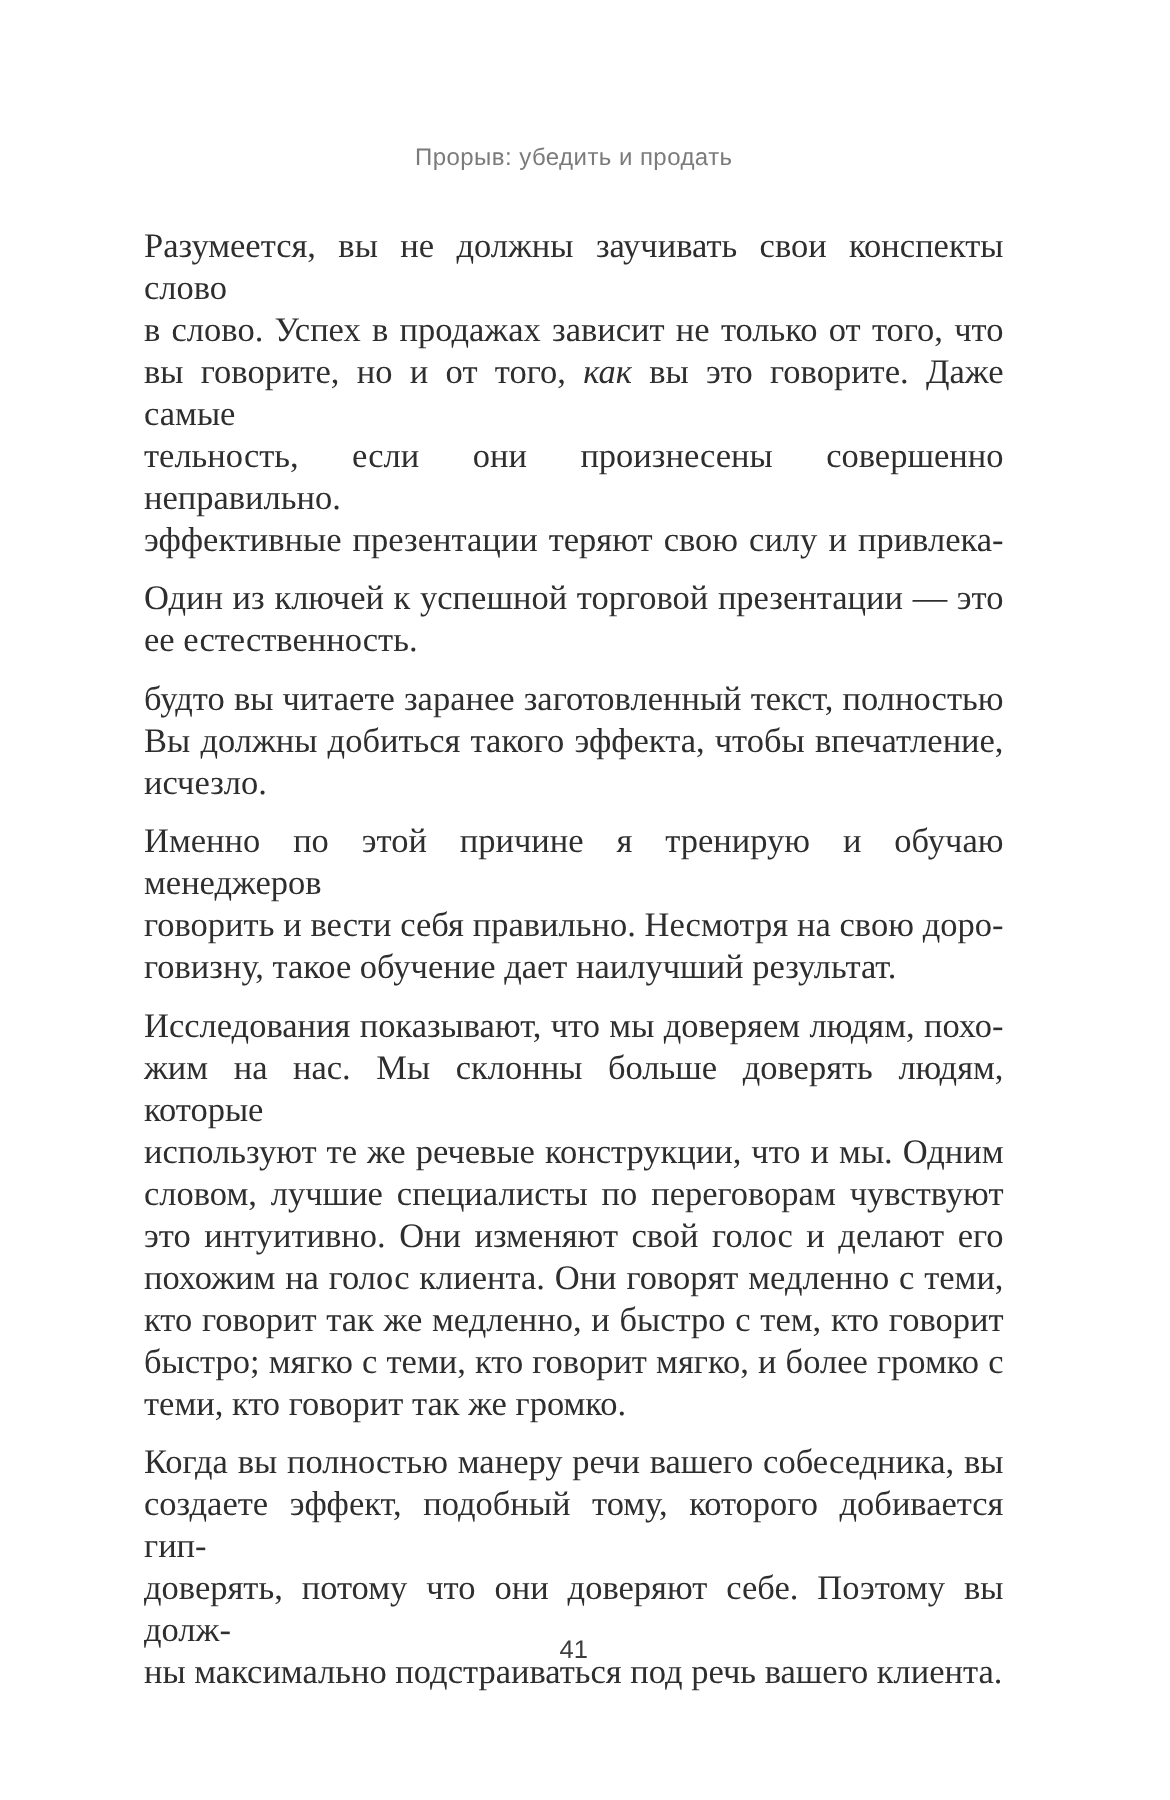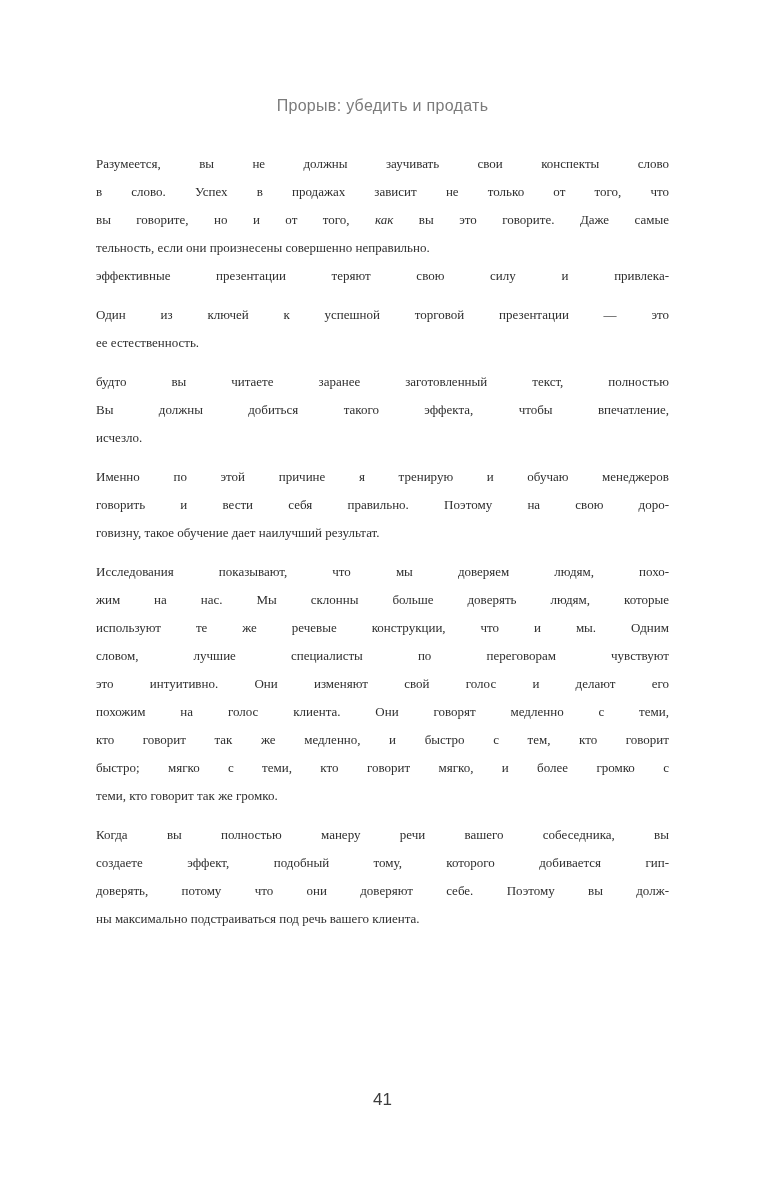--- a/index.html
+++ b/index.html
@@ -26,21 +26,21 @@
     letter-spacing: 0.3px;
     color: var(--header-color, #7b7b7b);
   }
 
   .text-block {
     position: absolute;
     top: 150px;
     left: 96px;
     width: 573px;
     font-family: "Liberation Serif", "DejaVu Serif", serif;
-    font-size: 13px;
+    font-size: 23px;
     color: var(--body-color, #2e2e2e);
   }
 
   .para + .para { margin-top: 11px; }
 
   .line {
     line-height: 28px;
     text-align: justify;
     text-align-last: justify;
     white-space: normal;
@@ -80,21 +80,21 @@
         <div class="line"><span>Один из ключей к успешной торговой презентации — это</span></div>
         <div class="line last"><span>ее естественность.</span></div>
       </div>
       <div class="para">
         <div class="line"><span>будто вы читаете заранее заготовленный текст, полностью</span></div>
         <div class="line"><span>Вы должны добиться такого эффекта, чтобы впечатление,</span></div>
         <div class="line last"><span>исчезло.</span></div>
       </div>
       <div class="para">
         <div class="line"><span>Именно по этой причине я тренирую и обучаю менеджеров</span></div>
-        <div class="line"><span>говорить и вести себя правильно. Поэтому на свою доро-</span></div>
+        <div class="line"><span>говорить и вести себя правильно. Несмотря на свою доро-</span></div>
         <div class="line last"><span>говизну, такое обучение дает наилучший результат.</span></div>
       </div>
       <div class="para">
         <div class="line"><span>Исследования показывают, что мы доверяем людям, похо-</span></div>
         <div class="line"><span>жим на нас. Мы склонны больше доверять людям, которые</span></div>
         <div class="line"><span>используют те же речевые конструкции, что и мы. Одним</span></div>
         <div class="line"><span>словом, лучшие специалисты по переговорам чувствуют</span></div>
         <div class="line"><span>это интуитивно. Они изменяют свой голос и делают его</span></div>
         <div class="line"><span>похожим на голос клиента. Они говорят медленно с теми,</span></div>
         <div class="line"><span>кто говорит так же медленно, и быстро с тем, кто говорит</span></div>

